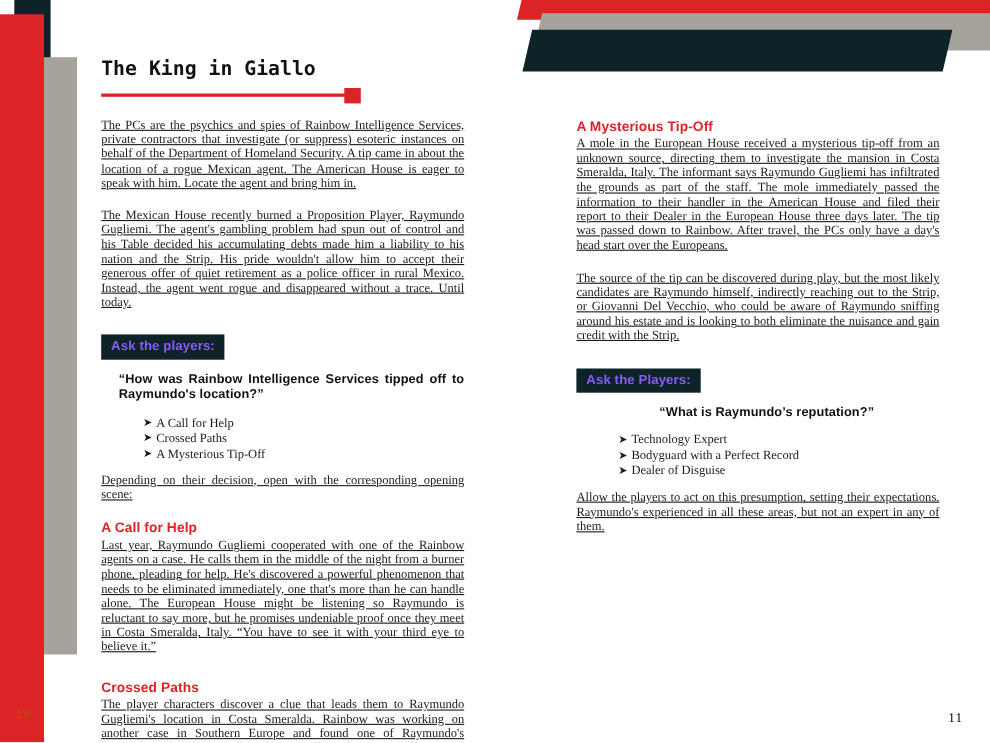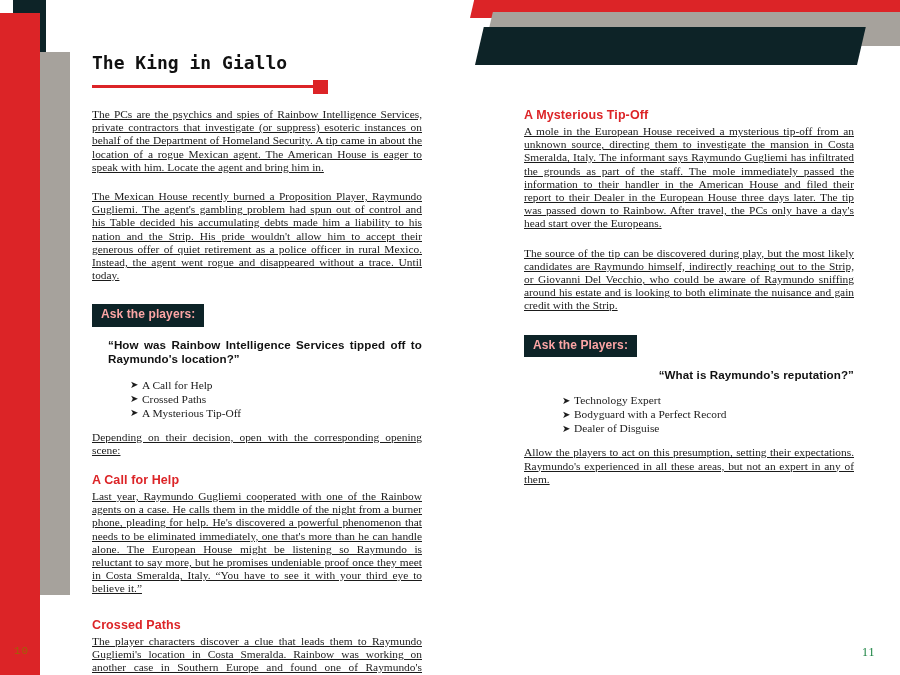--- a/index.html
+++ b/index.html
@@ -58,21 +58,21 @@
     position: absolute;
     left: 14px; top: 645px;
     color: #a16207;
     font-family: Liberation Mono, monospace;
     font-size: 11px;
     letter-spacing: 1px;
   }
   .page-num-right {
     position: absolute;
     left: 862px; top: 645px;
-    color: #15803d;
+    color: #000000;
     font-family: "Liberation Serif", serif;
     font-size: 12px;
     letter-spacing: 1px;
   }
 
   
   .title-block {
     position: absolute;
     left: 92px; top: 54px;
     width: 400px;
@@ -134,40 +134,40 @@
     font-size: 12.5px;
     font-weight: 700;
     color: #dc2427;
     letter-spacing: 0.1px;
   }
 
   
   .ask-banner {
     display: inline-block;
     background: #0d2327;
-    color: #fca5a5;
+    color: #8b5cf6;
     font-family: "Liberation Sans", sans-serif;
     font-size: 12px;
     font-weight: 700;
     padding: 4px 9px 5px 9px;
     letter-spacing: 0.1px;
     line-height: 1.1;
   }
 
   .ask-question {
     margin: 11px 0 0 16px;
     font-family: "Liberation Sans", sans-serif;
     font-size: 11.6px;
     font-weight: 700;
     color: #111111;
     line-height: 14.5px;
     text-align: justify;
     letter-spacing: 0.1px;
   }
-  .ask-question.nojust { text-align: right; }
+  .ask-question.nojust { text-align: center; }
 
   ul.arrow-list {
     list-style: none;
     margin: 12px 0 0 0;
     padding: 0 0 0 38px;
   }
   ul.arrow-list li {
     font-family: "Liberation Serif", serif;
     font-size: 11.4px;
     line-height: 13px;

